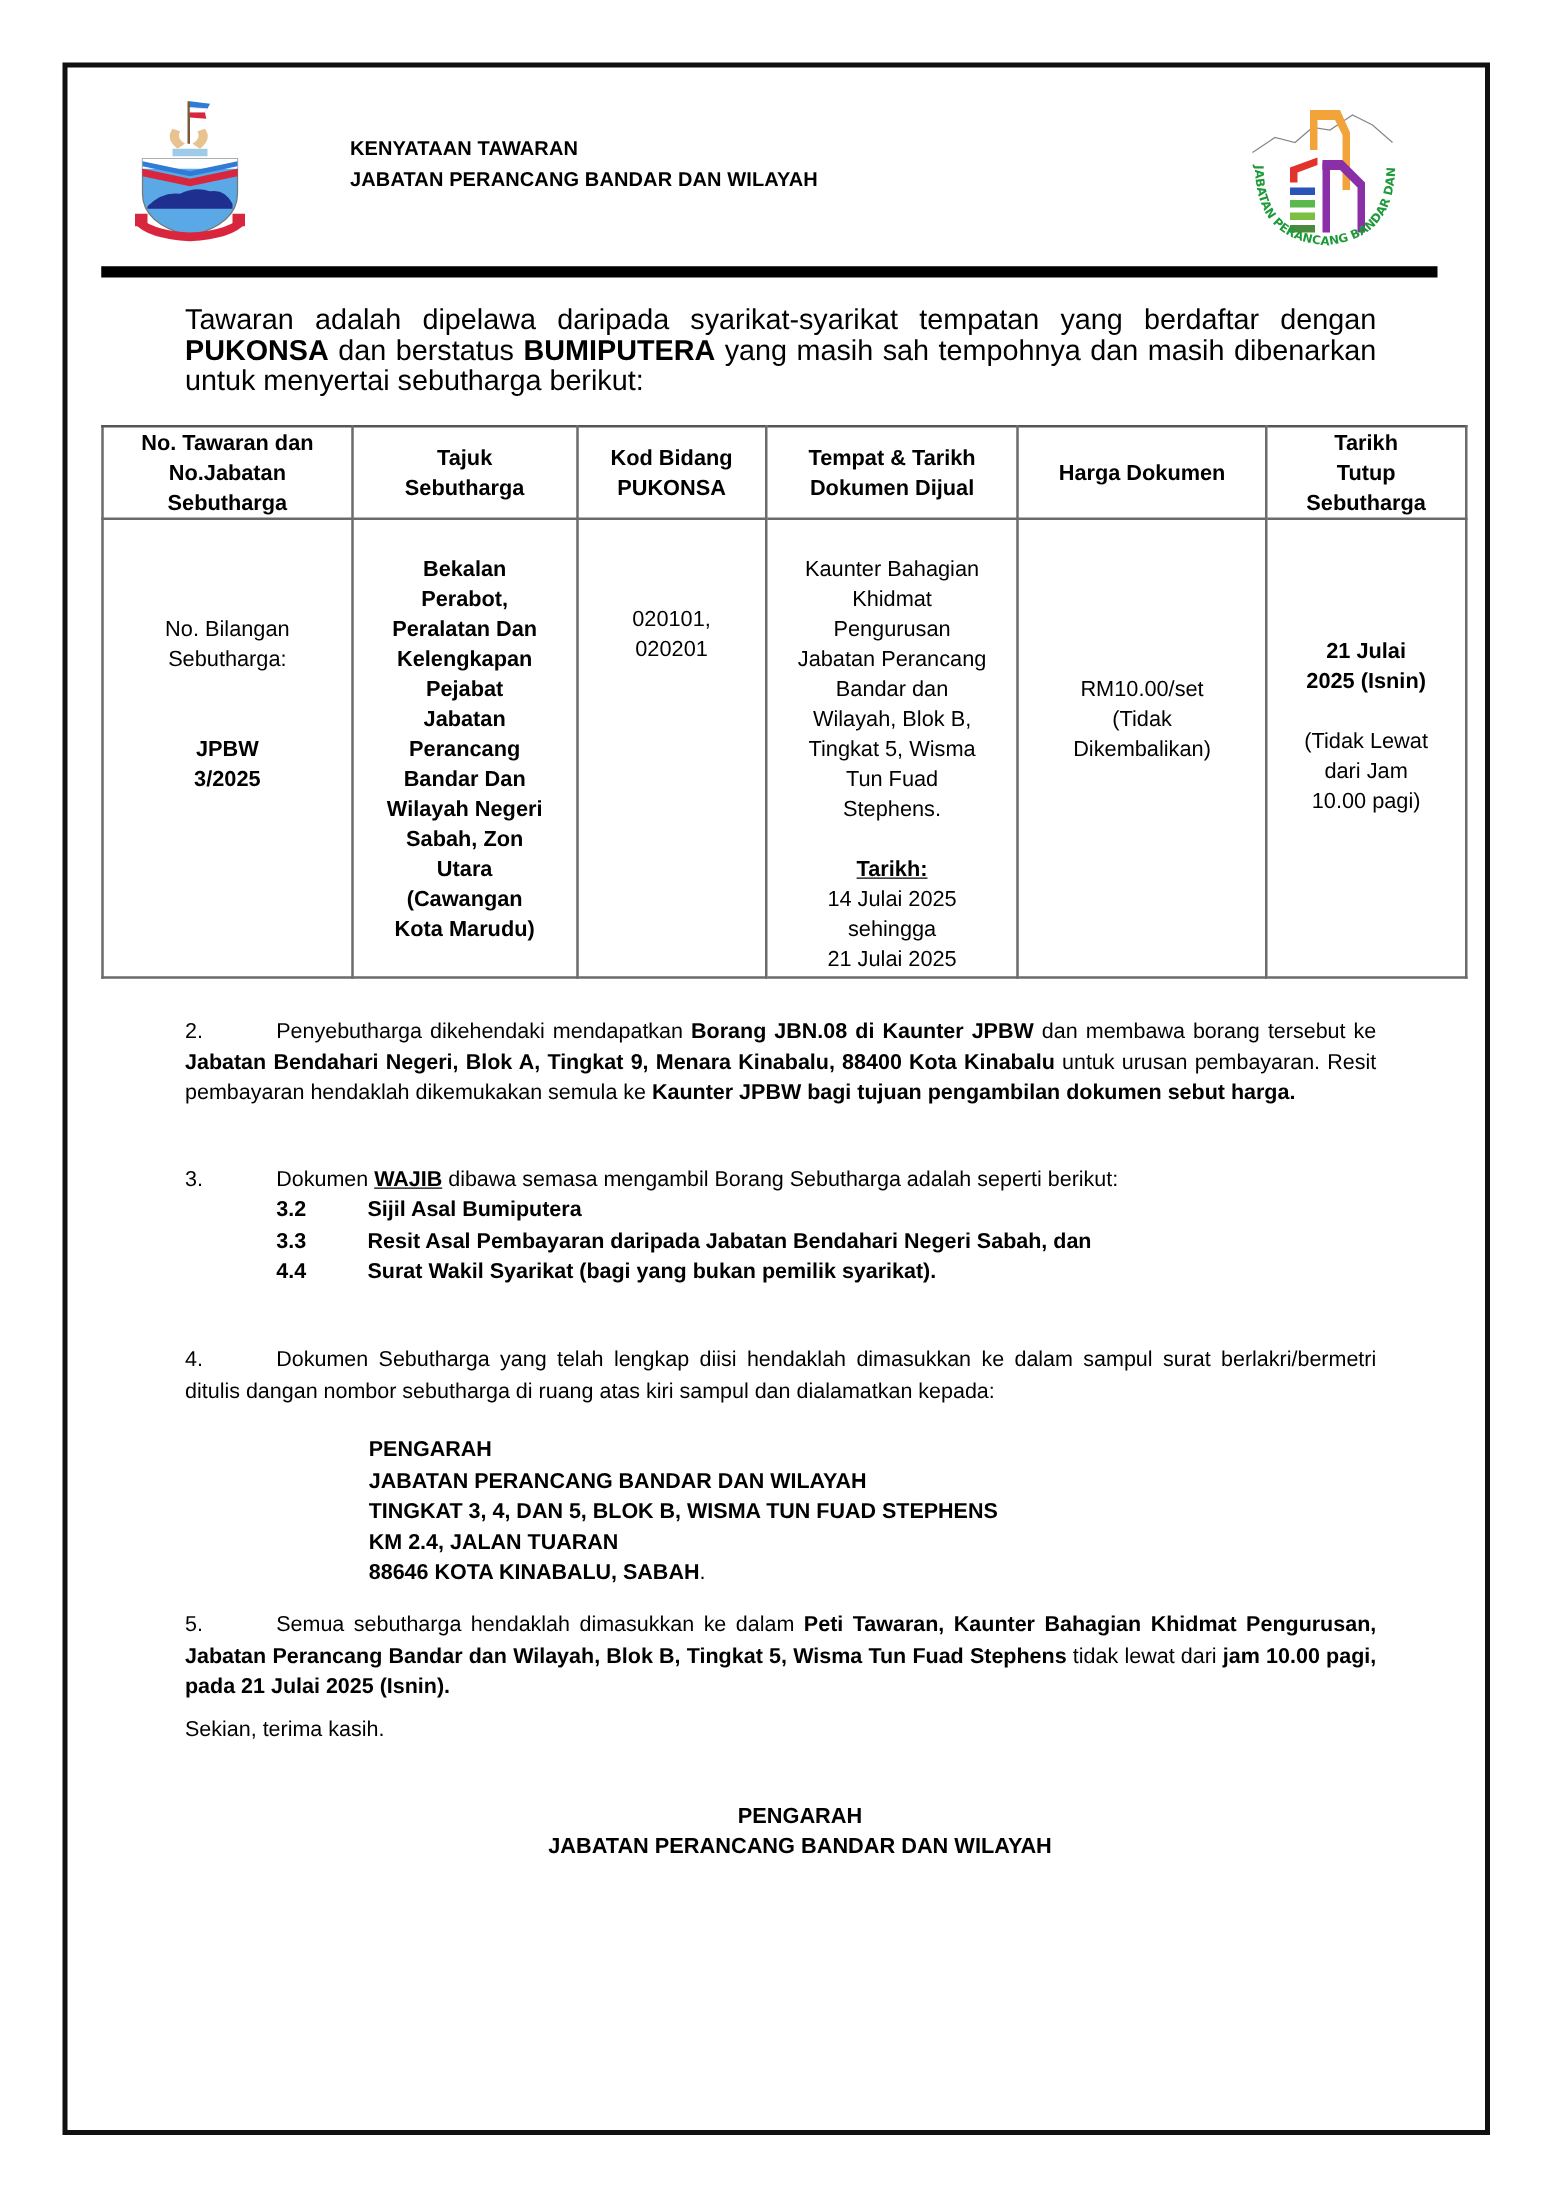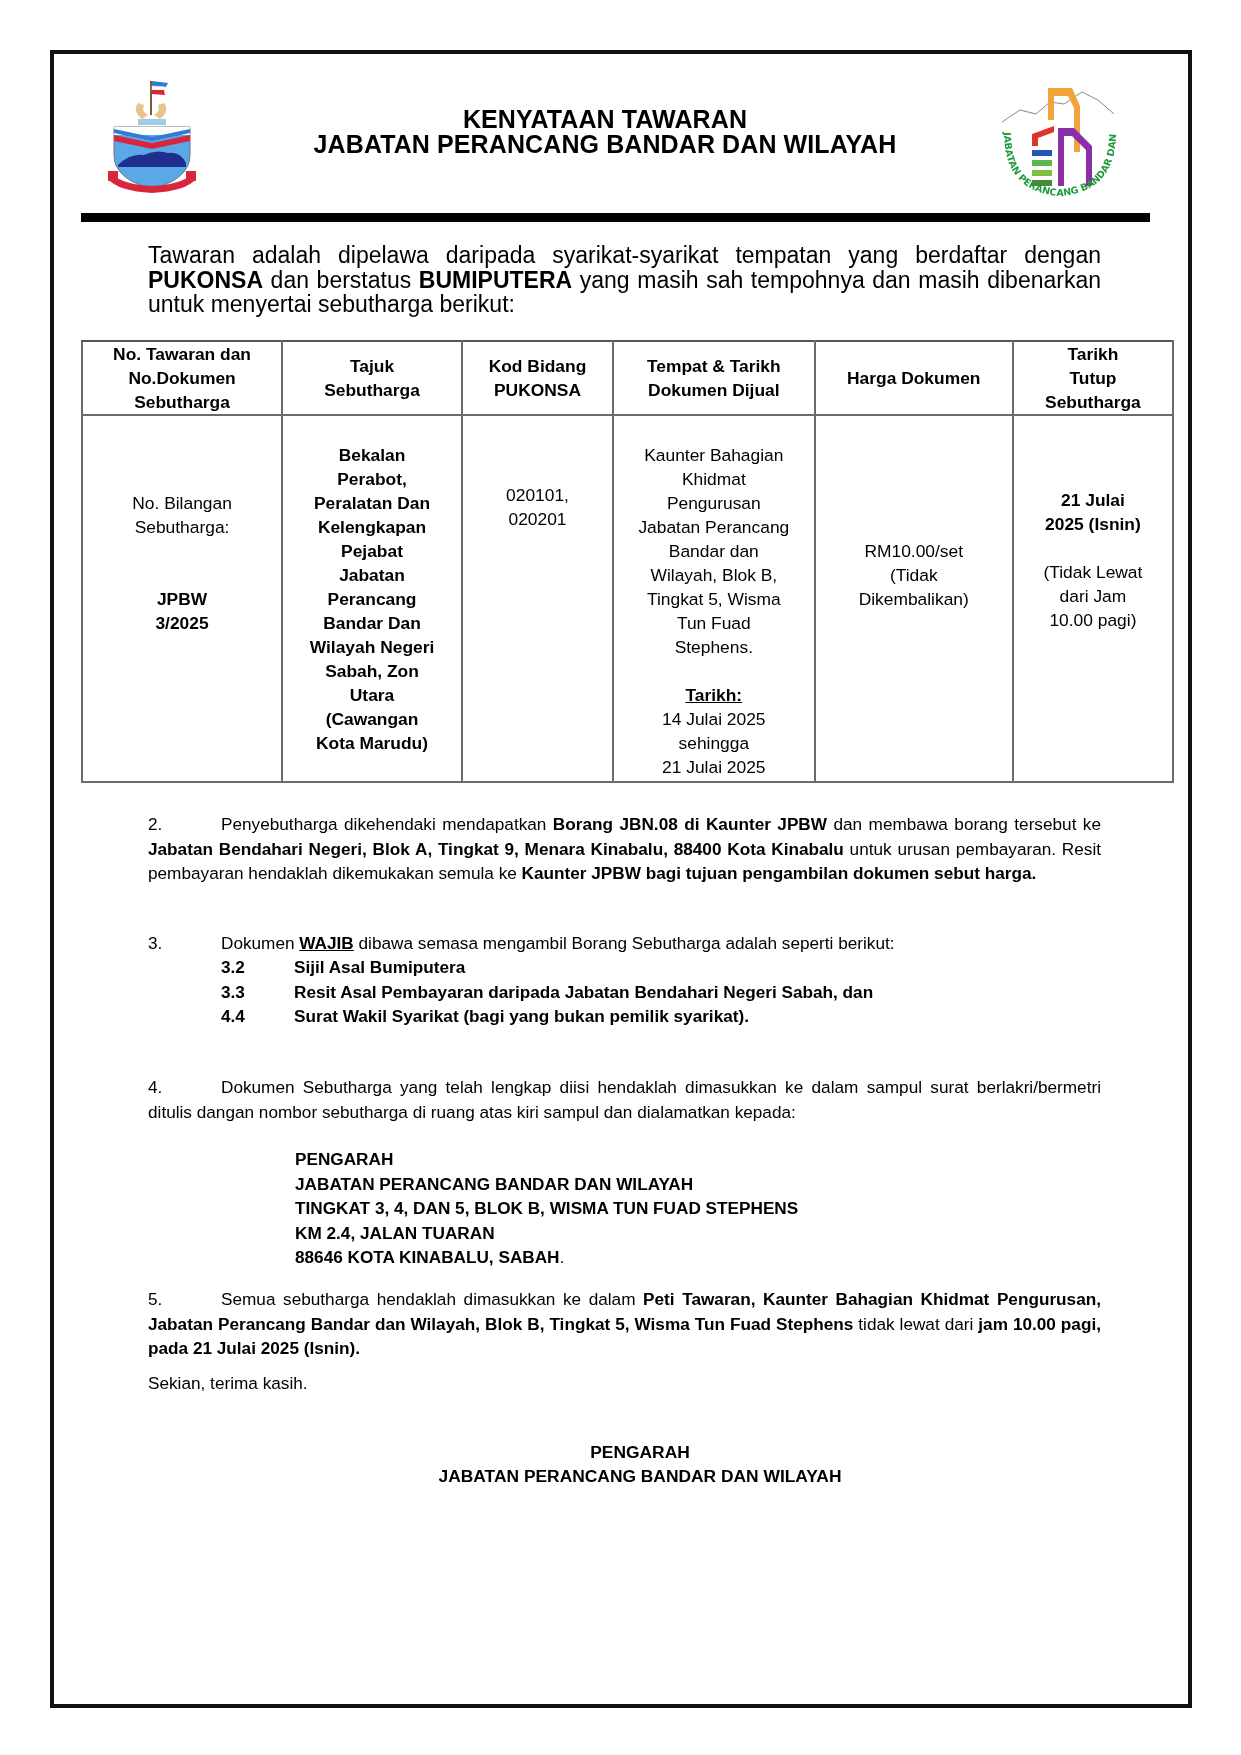--- a/index.html
+++ b/index.html
@@ -3,22 +3,22 @@
 <meta charset="utf-8">
 <style>
   html, body { margin:0; padding:0; background:#ffffff; }
   body { width:1241px; height:1755px; position:relative; overflow:hidden;
          font-family:"Liberation Sans", sans-serif; color:#000; }
   .frame { position:absolute; left:50px; top:50px; width:1134px; height:1650px;
            border:4px solid #111; box-sizing:content-box; }
   .abs { position:absolute; }
   .logo-left { left:108px; top:75px; width:88px; height:120px; }
   .logo-right { left:990px; top:80px; width:140px; height:122px; }
-  .title { left:280px; top:107px; width:650px; text-align:center;
-           font-weight:bold; font-size:25px; line-height:25px; letter-spacing:0.1px; }
+  .title { left:280px; top:107px; width:650px; 
+           font-weight:bold; font-size:16px; line-height:25px; letter-spacing:0.1px; }
   .sepbar { left:81px; top:213px; width:1069px; height:9px; background:#000; }
   .intro { left:148px; top:243px; width:953px; font-size:23px; line-height:24.5px;
            text-align:justify; }
   b { font-weight:bold; }
   table.tender { position:absolute; left:81px; top:340px; width:1093px;
                  border-collapse:collapse; font-size:17.4px; line-height:24px; }
   table.tender th, table.tender td { border:2px solid #6b6b6b; text-align:center;
            vertical-align:top; padding:0 4px; }
   table.tender th { font-weight:bold; height:70px; vertical-align:middle; padding:0 4px; }
   table.tender td { height:365px;margin-left:31px; }
@@ -87,21 +87,21 @@
 
 <div class="abs intro">
   <span>Tawaran adalah dipelawa daripada syarikat-syarikat tempatan yang berdaftar dengan </span><b>PUKONSA</b><span> dan berstatus </span><b>BUMIPUTERA</b><span> yang masih sah tempohnya dan masih dibenarkan untuk menyertai sebutharga berikut:</span>
 </div>
 
 <table class="tender">
   <tbody>
       <tr>
     <th class="c1">
       <div>No. Tawaran dan</div>
-      <div>No.Dokumen</div>
+      <div>No.Jabatan</div>
       <div>Sebutharga</div>
     </th>
     <th class="c2">
       <div>Tajuk</div>
       <div>Sebutharga</div>
     </th>
     <th class="c3">
       <div>Kod Bidang</div>
       <div>PUKONSA</div>
     </th>
@@ -172,21 +172,21 @@
       </div>
     </td>
     <td>
       <div style="padding-top:123px">
         <div>RM10.00/set</div>
         <div>(Tidak</div>
         <div>Dikembalikan)</div>
       </div>
     </td>
     <td>
-      <div style="padding-top:72px">
+      <div style="padding-top:92px">
         <div style="font-weight:bold">21 Julai</div>
         <div style="font-weight:bold">2025 (Isnin)</div>
         <div style="height:24px"></div>
         <div>(Tidak Lewat</div>
         <div>dari Jam</div>
         <div>10.00 pagi)</div>
       </div>
     </td>
   </tr>
 </tbody>

